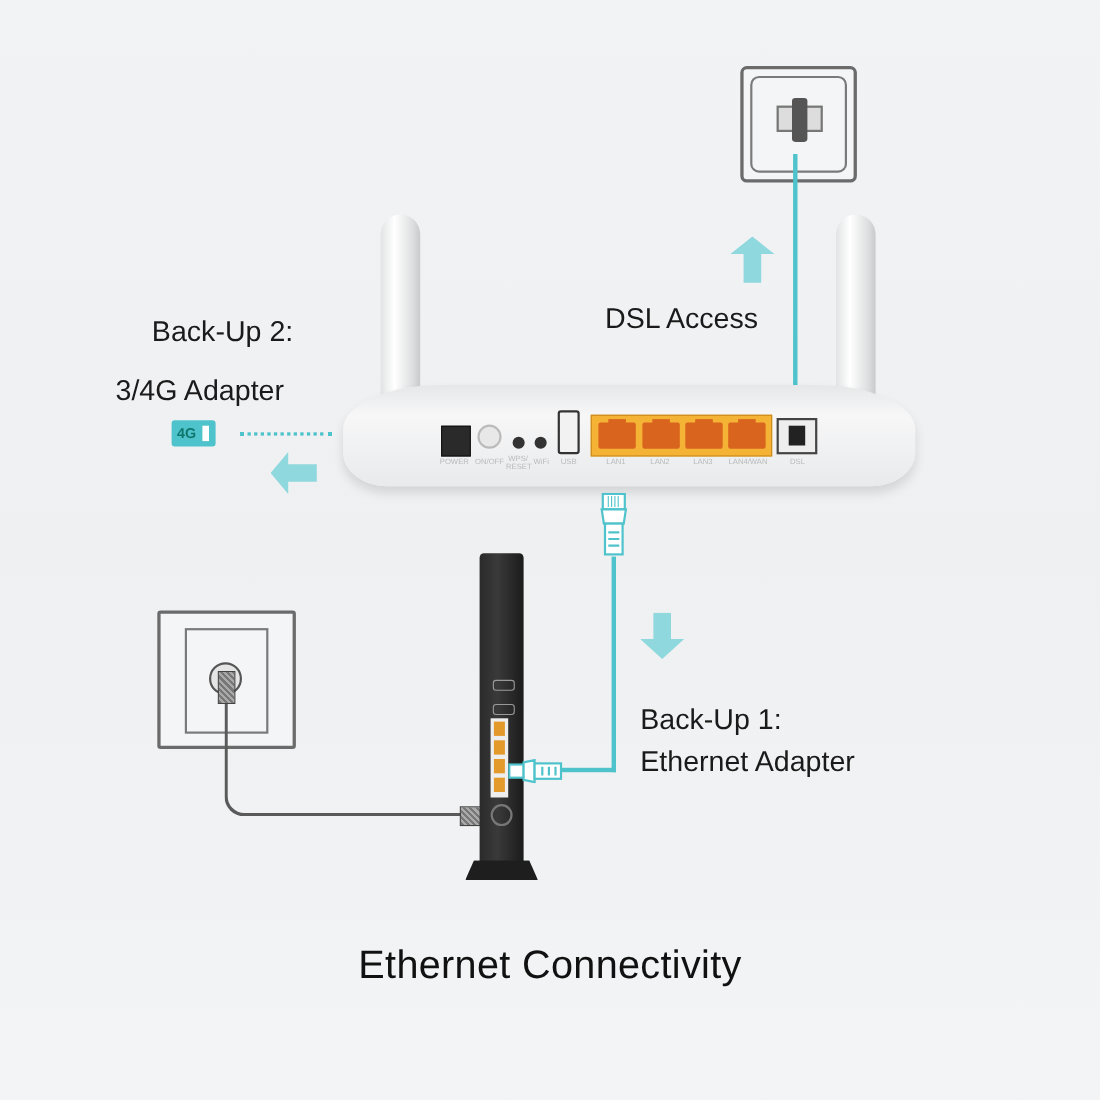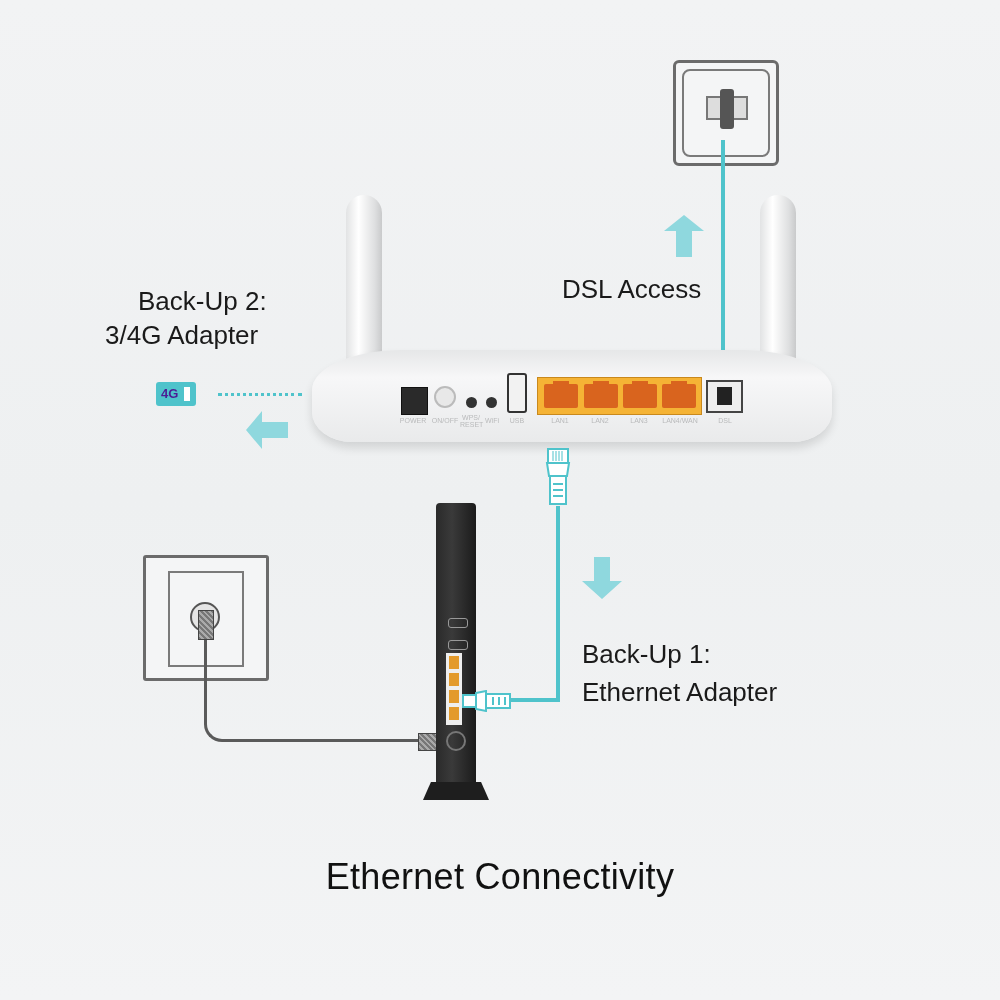--- a/index.html
+++ b/index.html
@@ -47,21 +47,21 @@
   <div class="abs" style="left:30px;top:33px;width:42px;height:24px;border:2px solid #777;background:#ddd;box-sizing:border-box;"></div>
   <div class="abs" style="left:44px;top:26px;width:14px;height:40px;background:#555;border-radius:3px;"></div>
 </div>
 
 <div class="abs teal" style="left:721px;top:140px;width:4px;height:245px;"></div>
 
 <svg class="abs" style="left:664px;top:215px;" width="40" height="44" viewBox="0 0 40 44">
   <polygon points="20,0 40,16 28,16 28,42 12,42 12,16 0,16" fill="#8fd8de"></polygon>
 </svg>
 
-<div class="label" style="left:550px;top:270px;margin-left:12px;">DSL Access</div>
+<div class="label" style="left:550px;top:270px;">DSL Access</div>
 
 <div class="antenna" style="left:346px;top:195px;height:210px;"></div>
 <div class="antenna" style="left:760px;top:195px;height:210px;"></div>
 
 <div class="router"></div>
 <div class="abs" style="left:401px;top:387px;width:25px;height:26px;background:#2a2a2a;border:1px solid #111;"></div>
 <div class="abs" style="left:434px;top:386px;width:22px;height:22px;border-radius:50%;background:#e8e8e8;border:2px solid #bbb;box-sizing:border-box;"></div>
 <div class="abs" style="left:466px;top:397px;width:11px;height:11px;border-radius:50%;background:#333;"></div>
 <div class="abs" style="left:486px;top:397px;width:11px;height:11px;border-radius:50%;background:#333;"></div>
 <div class="abs" style="left:507px;top:373px;width:20px;height:40px;border:2px solid #333;border-radius:3px;background:#f2f2f2;box-sizing:border-box;"></div>
@@ -79,25 +79,25 @@
 <div class="port-label" style="left:460px;top:414px;width:22px;">WPS/ RESET</div>
 <div class="port-label" style="left:481px;top:417px;width:22px;">WiFi</div>
 <div class="port-label" style="left:505px;top:417px;width:24px;">USB</div>
 <div class="port-label" style="left:543px;top:417px;width:34px;">LAN1</div>
 <div class="port-label" style="left:583px;top:417px;width:34px;">LAN2</div>
 <div class="port-label" style="left:622px;top:417px;width:34px;">LAN3</div>
 <div class="port-label" style="left:656px;top:417px;width:48px;">LAN4/WAN</div>
 <div class="port-label" style="left:709px;top:417px;width:32px;">DSL</div>
 
 <div class="label" style="left:138px;top:282px;">Back-Up 2:</div>
-<div class="label" style="left:105px;top:316px;">3/4G Adapter</div>
+<div class="label" style="left:105px;top:336px;">3/4G Adapter</div>
 
 <div class="abs" style="left:156px;top:382px;width:40px;height:24px;">
   <div class="abs teal" style="left:0;top:0;width:40px;height:24px;border-radius:3px;"></div>
-  <div class="abs" style="left:5px;top:4px;font-size:13px;font-weight:700;color:#4c1d95;font-family:'Liberation Sans',sans-serif;">4G</div>
+  <div class="abs" style="left:5px;top:4px;font-size:13px;font-weight:700;color:#0f766e;font-family:'Liberation Sans',sans-serif;">4G</div>
   <div class="abs" style="left:28px;top:5px;width:6px;height:14px;background:#fff;"></div>
 </div>
 
 <div class="abs" style="left:218px;top:393px;width:84px;height:0;border-top:3px dotted #4fc3cb;"></div>
 
 <svg class="abs" style="left:246px;top:411px;" width="44" height="38" viewBox="0 0 44 38">
   <polygon points="0,19 16,0 16,11 42,11 42,27 16,27 16,38" fill="#8fd8de"></polygon>
 </svg>
 
 <svg class="abs" style="left:544px;top:448px;" width="28" height="60" viewBox="0 0 28 60">

